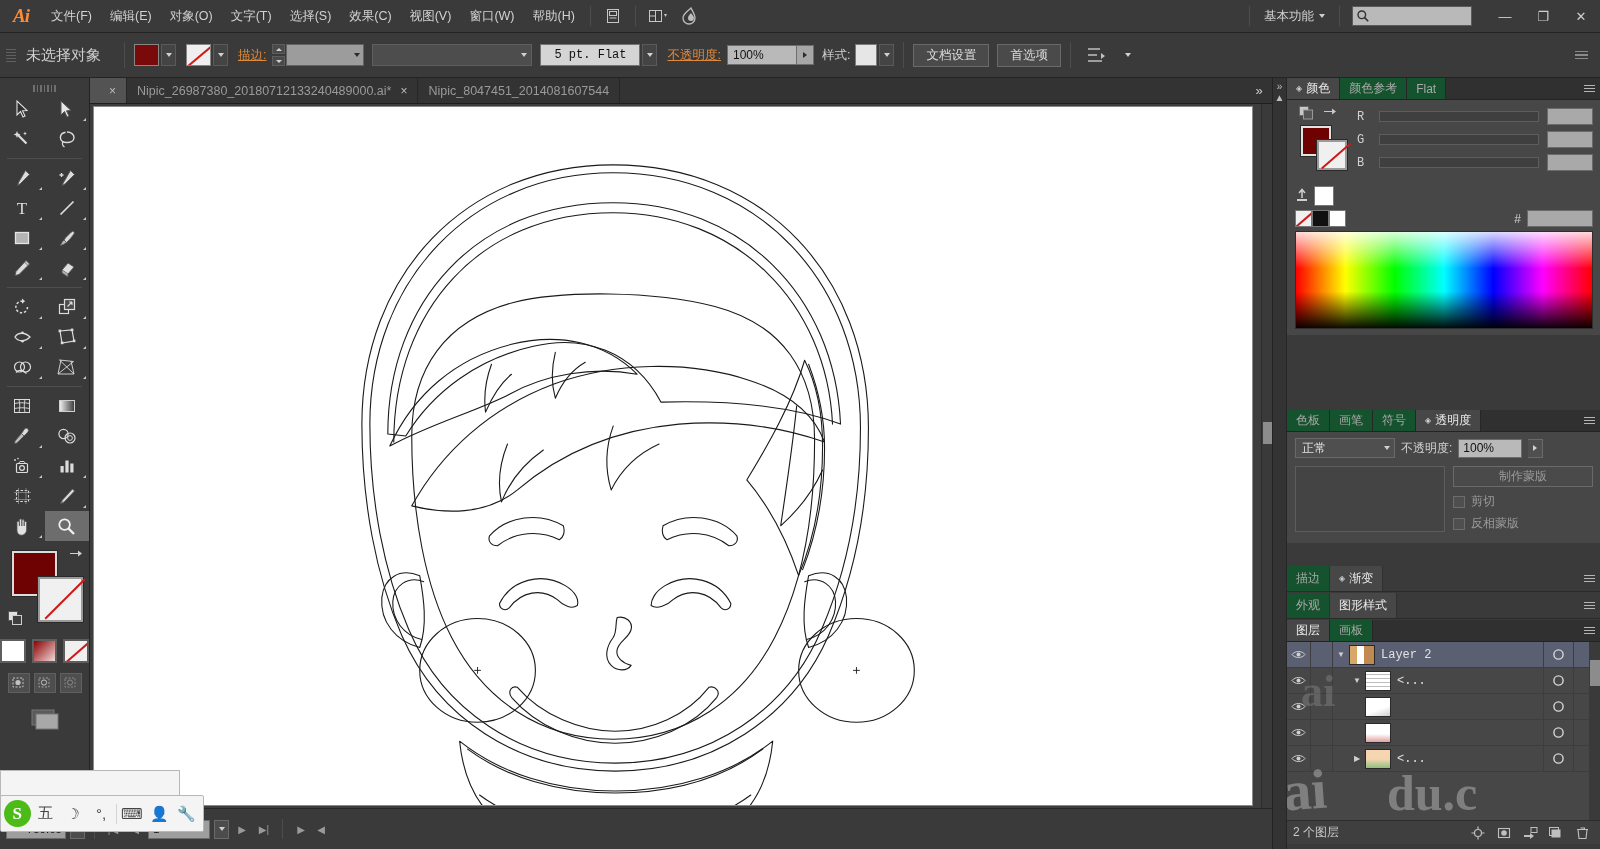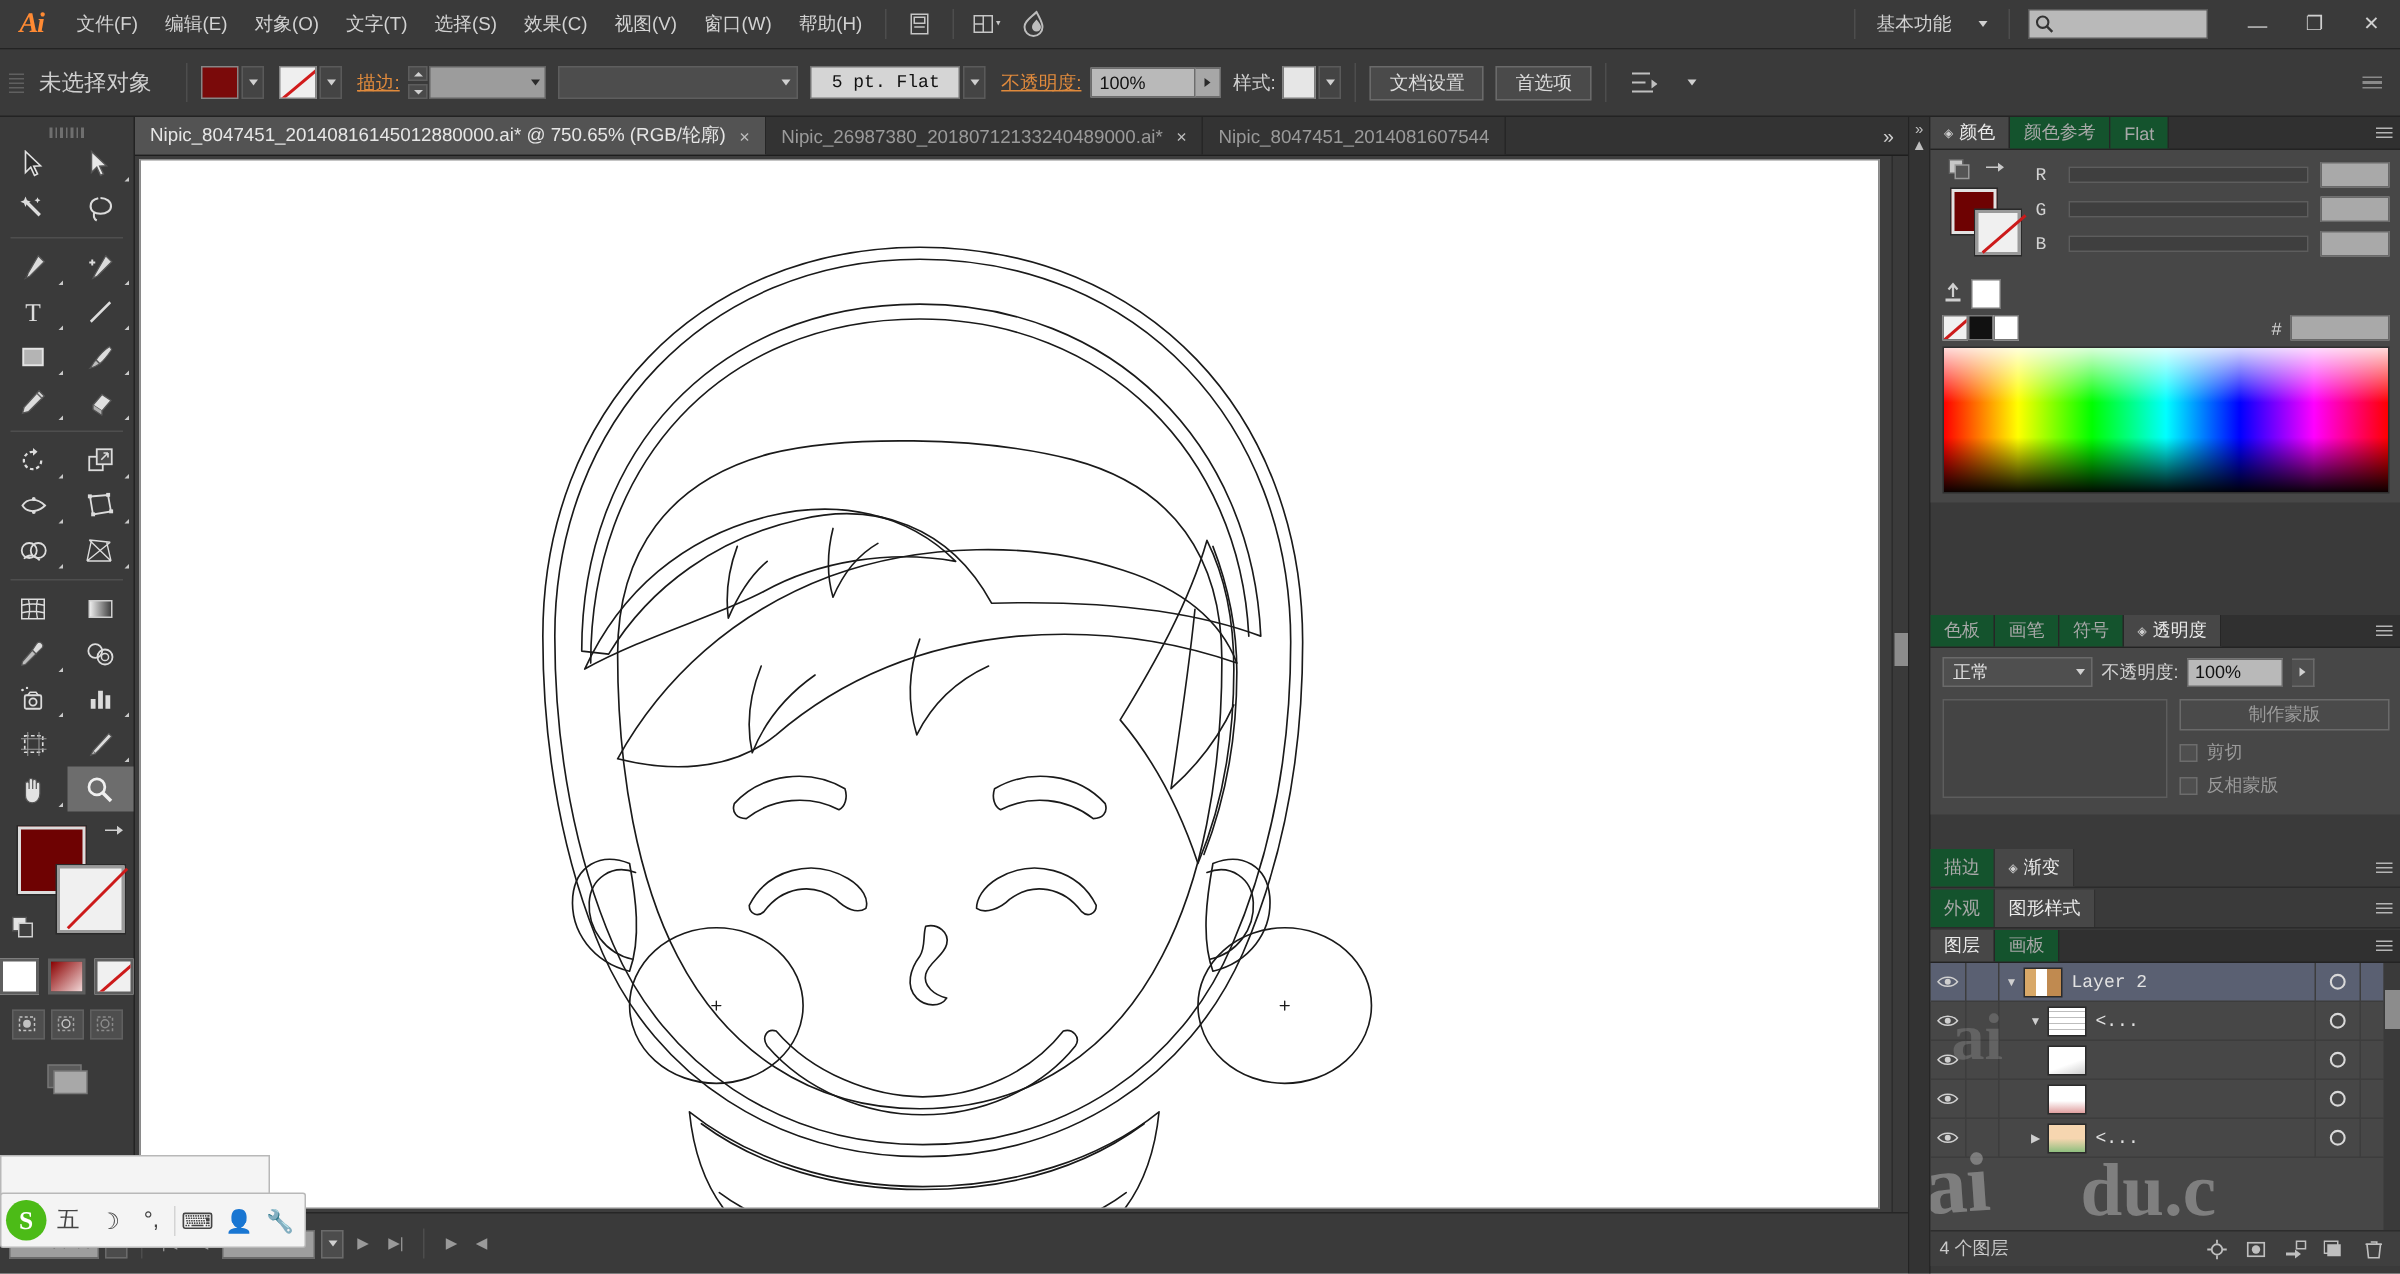--- a/index.html
+++ b/index.html
@@ -27,21 +27,21 @@
     padding:0 9px; height:33px; line-height:33px; color:#d2d2d2; font-size:12.5px;
     white-space:nowrap; cursor:default;
   }
   .mb-sep { width:1px; height:20px; background:#4d4d4d; margin:0 6px; }
   .mb-icon {
     width:26px; height:22px; margin:0 3px; display:flex; align-items:center; justify-content:center;
   }
   .mb-icon svg { display:block; }
   .mb-spacer { flex:1; }
   .workspace-sel {
-    display:flex; align-items:center; gap:18px; padding:2px 8px; height:22px;
+    display:flex; align-items:center; gap:5px; padding:2px 8px; height:22px;
     color:#d2d2d2; font-size:12.5px; white-space:nowrap;
   }
   .search-box {
     width:120px; height:20px; background:#b9b9b9; border:1px solid #5a5a5a;
     display:flex; align-items:center; padding-left:3px; margin-left:6px;
   }
   .search-box svg { display:block; }
   .win-btns { display:flex; margin-left:14px; }
   .win-btn {
     width:38px; height:33px; display:flex; align-items:center; justify-content:center;
@@ -498,21 +498,20 @@
       </div>
     <div class="cb-right-grip">
         <i></i>
         <i></i>
         <i></i>
       </div>
   </div>
 
   <div class="tabbar">
     <div class="doctab active">
-      <span>Nipic_8047451_20140816145012880000.ai* @ 750.65% (RGB/轮廓)</span>
       <span class="closex">×</span>
     </div>
     <div class="doctab">
       <span>Nipic_26987380_20180712133240489000.ai*</span>
       <span class="closex">×</span>
     </div>
     <div class="doctab">
       <span>Nipic_8047451_2014081607544</span>
     </div>
     <div class="tabs-overflow">»</div>
@@ -1151,21 +1150,21 @@
           <div class="wm-text" style="left:-4px; top:116px; font-size:56px; transform:rotate(-4deg);">ai</div>
           <div class="wm-text" style="left:100px; top:122px; font-size:50px;">du.c</div>
           <div class="wm-text" style="left:14px; top:24px; font-size:44px; opacity:0.5;">ai</div>
         </div>
 
         <div class="layers-scroll">
           <div class="thumb"></div>
         </div>
       </div>
       <div class="layers-foot">
-        <span class="lf-count">4 个图层</span>
+        <span class="lf-count">2 个图层</span>
         <span class="lf-btn">
           <svg width="14" height="14" viewBox="0 0 14 14">
               <circle cx="7" cy="7" r="3.5" fill="none" stroke="#bfbfbf" stroke-width="1.2"></circle>
               <path d="M7 0.5 v2.5 M7 11 v2.5 M0.5 7 h2.5 M11 7 h2.5" stroke="#bfbfbf" stroke-width="1.2"></path>
             </svg>
         </span>
         <span class="lf-btn">
           <svg width="14" height="14" viewBox="0 0 14 14">
               <rect x="1.5" y="2.5" width="11" height="9" fill="none" stroke="#bfbfbf" stroke-width="1.1"></rect>
               <circle cx="7" cy="7" r="2.8" fill="#bfbfbf"></circle>

